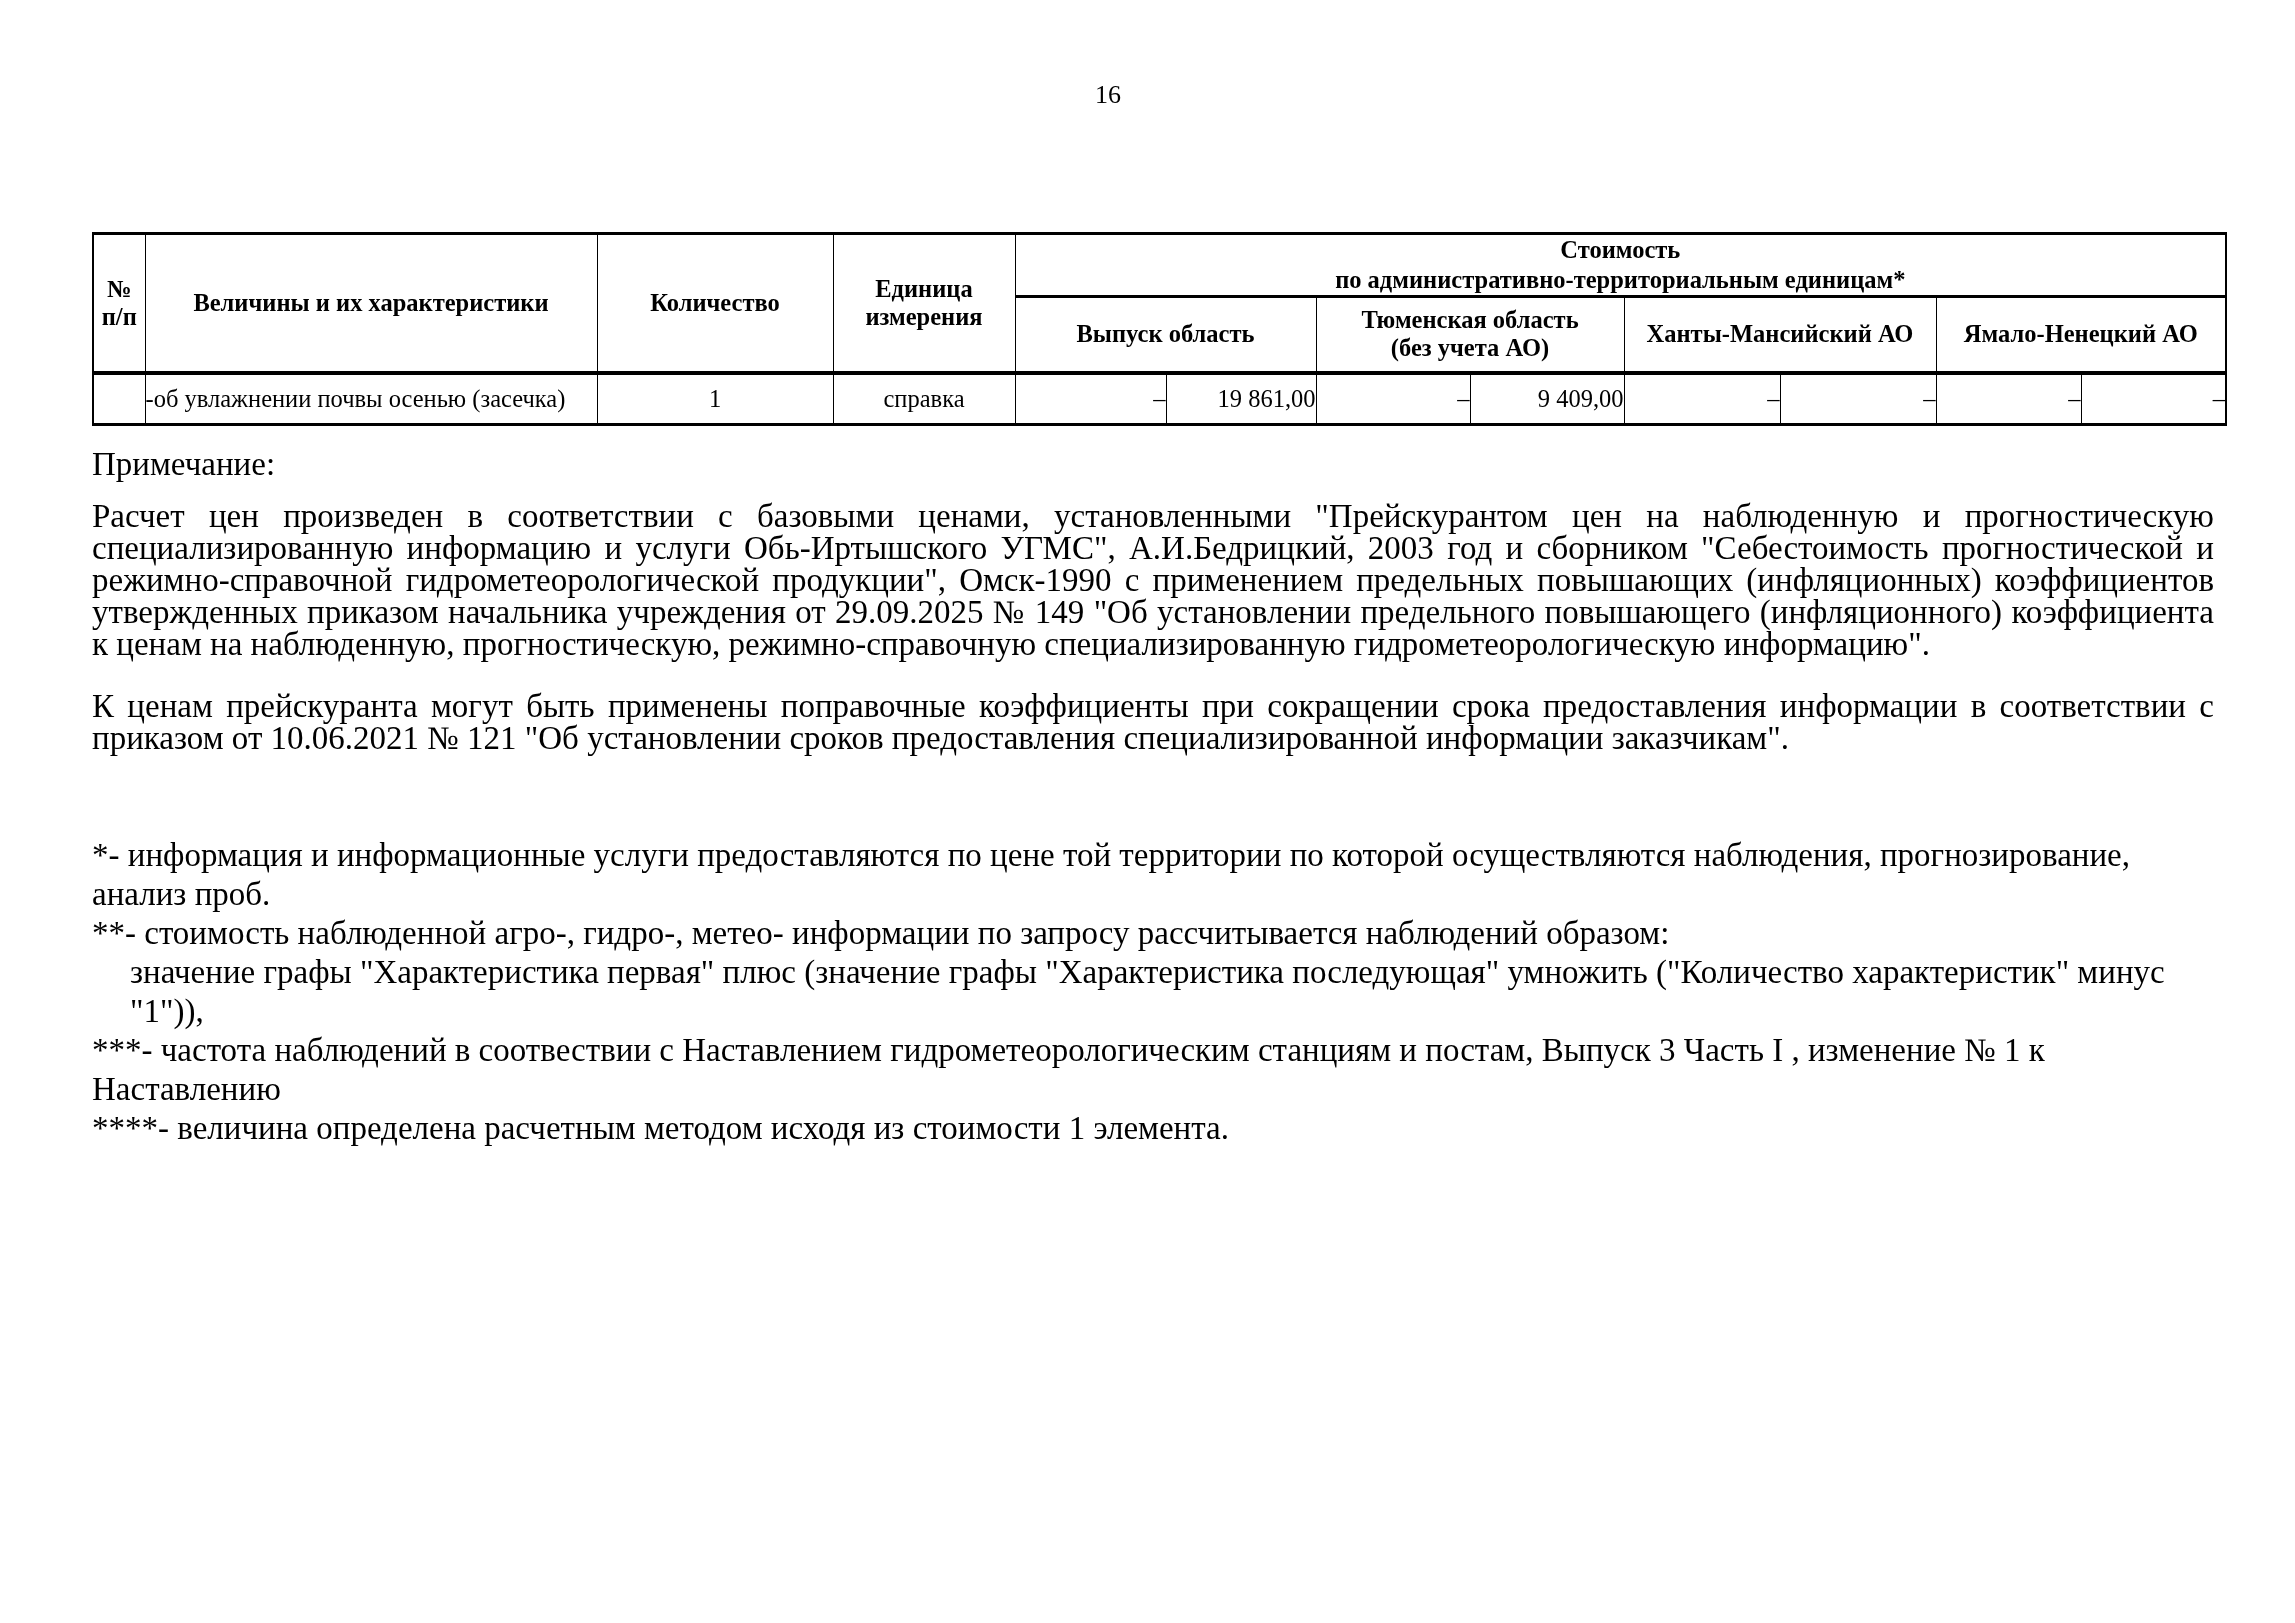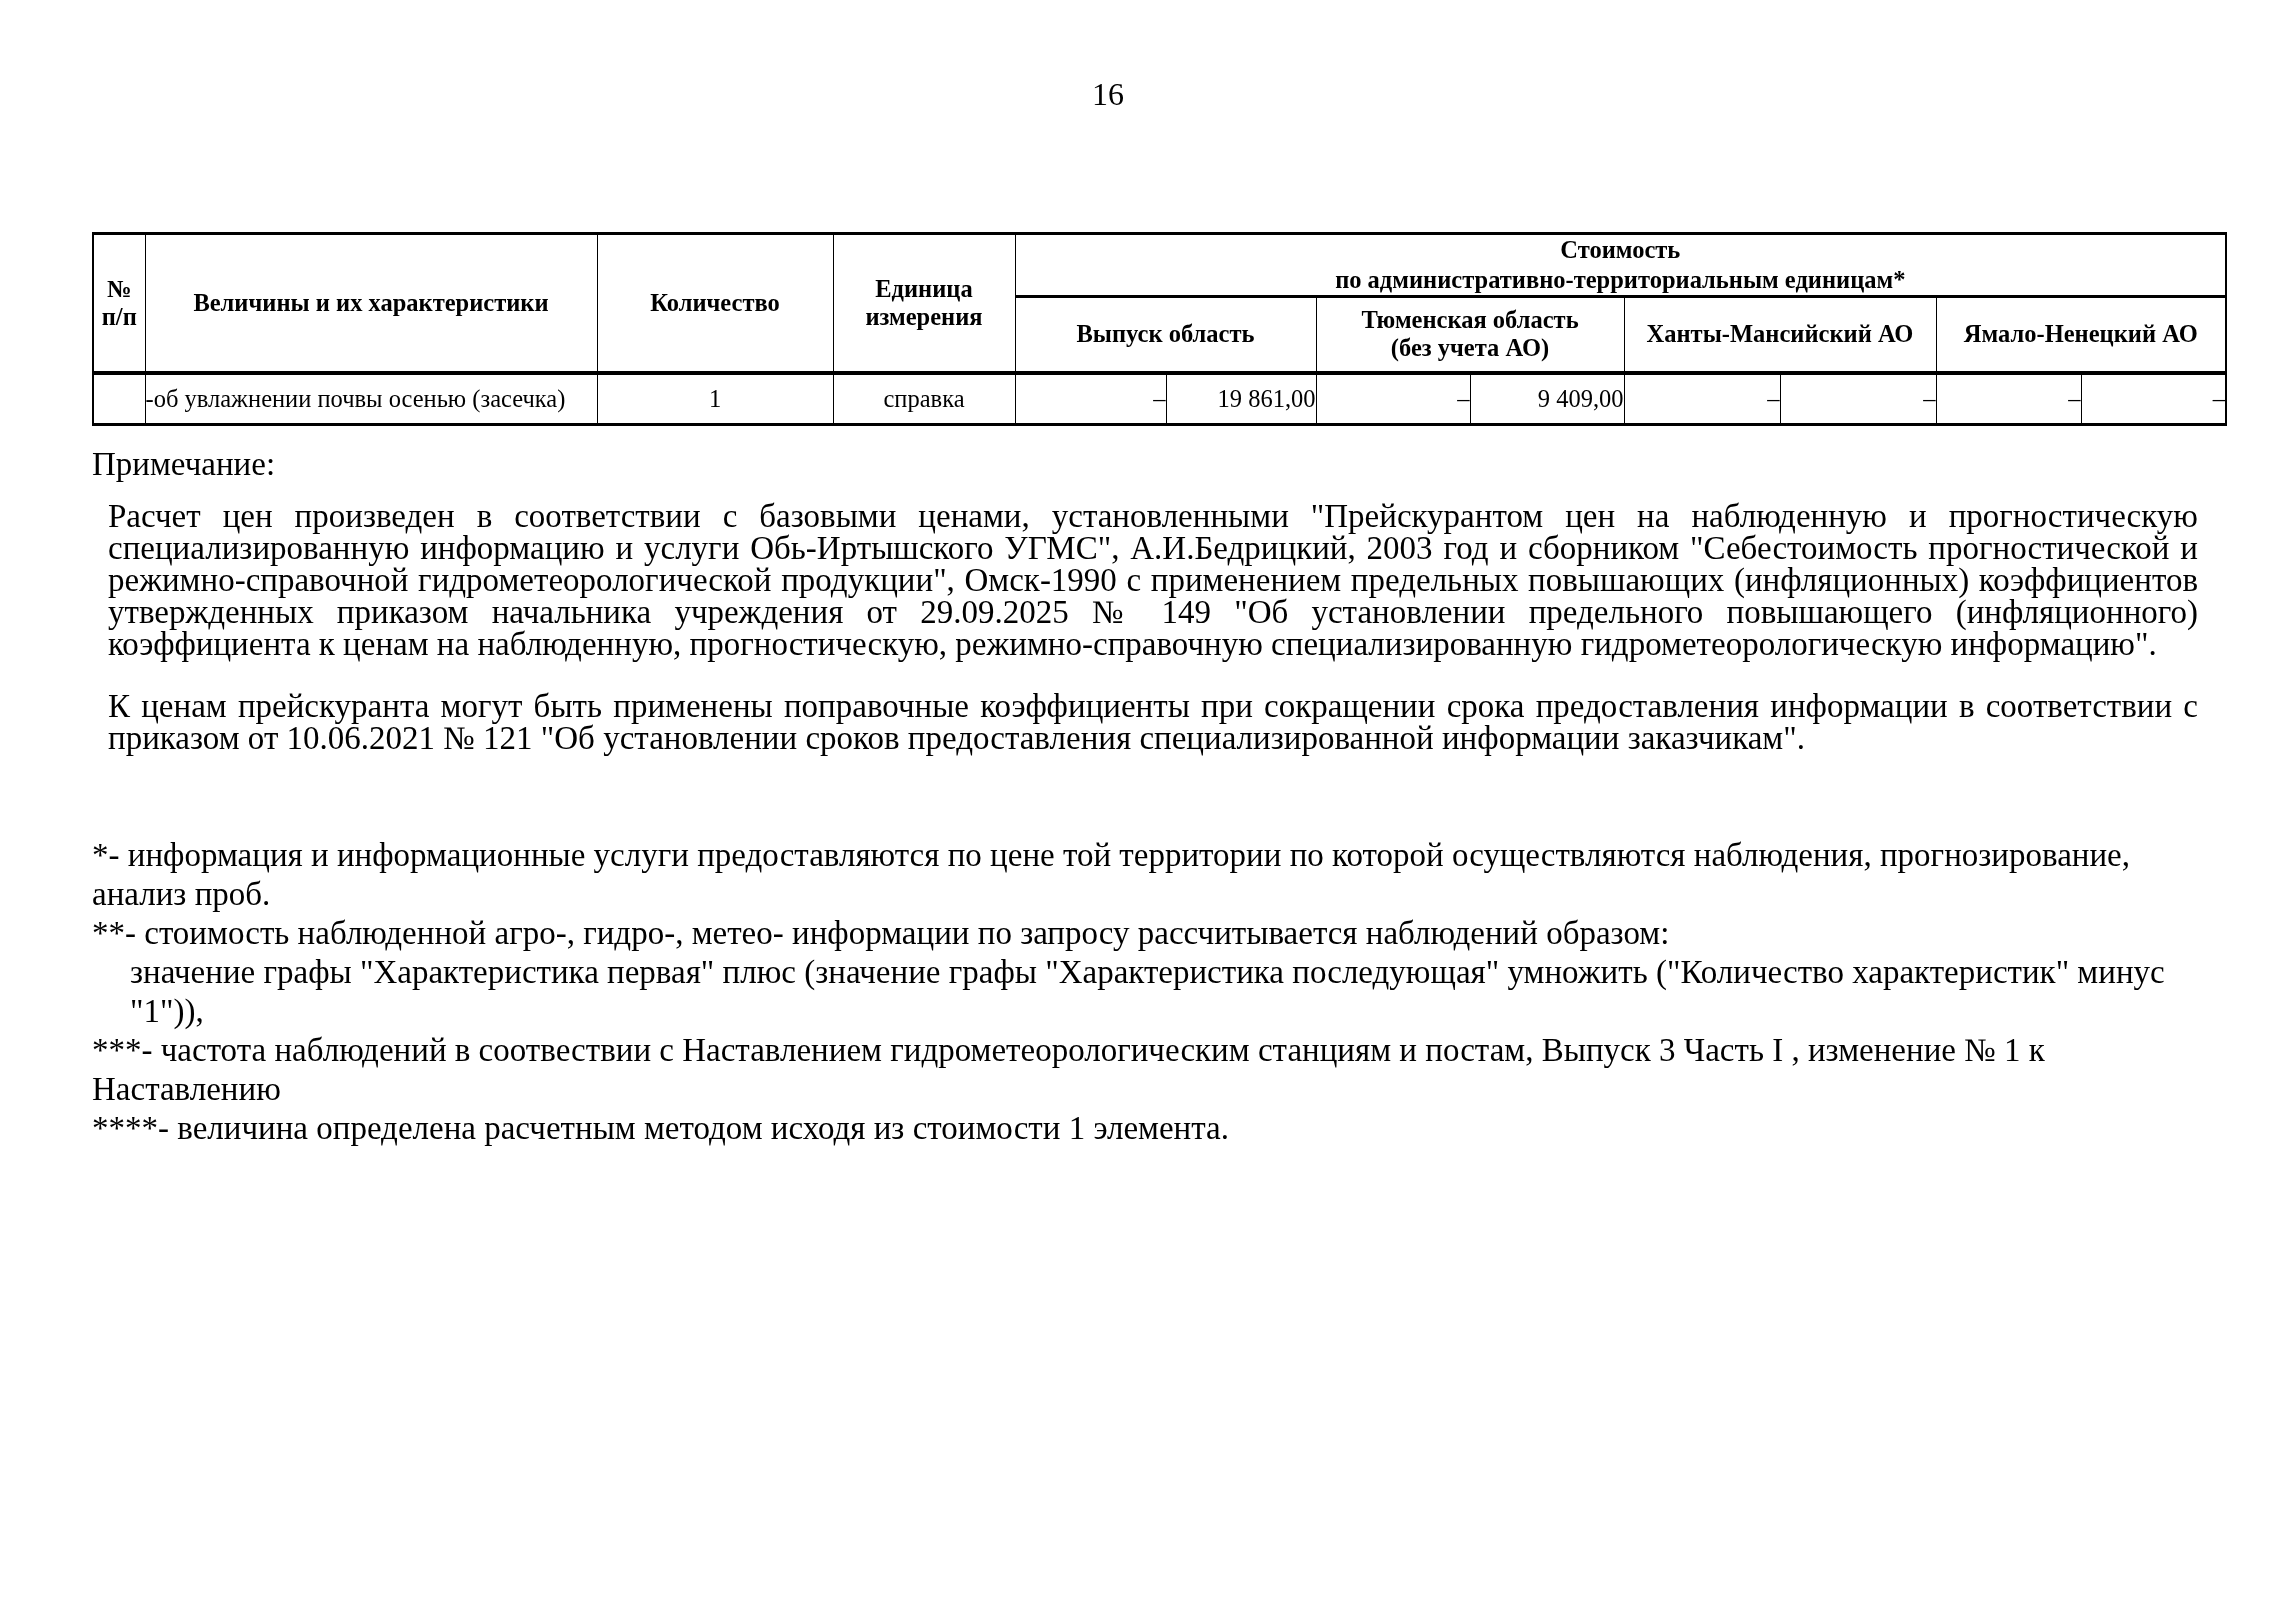--- a/index.html
+++ b/index.html
@@ -15,21 +15,21 @@
     color: #000000;
     font-family: "Liberation Serif", "DejaVu Serif", serif;
     overflow: hidden;
   }
   .page-number {
     position: absolute;
     top: 78px;
     left: 0;
     width: 2216px;
     text-align: center;
-    font-size: 32px;
+    font-size: 26px;
     line-height: 33px;
   }
 
   
   .price-table-wrap {
     position: absolute;
     top: 232px;
     left: 92px;
   }
   table.price-table {
@@ -93,21 +93,21 @@
     position: absolute;
     top: 448px;
     left: 92px;
     width: 2122px;
     font-size: 33px;
   }
   .notes .note-title {
     line-height: 32px;
   }
   .notes p {
-    margin: 16px;
+    margin: 0;
     line-height: 32px;
     text-align: justify;
   }
   .notes p.p1 { margin-top: 19.6px; }
   .notes p.p2 { margin-top: 30px; }
   .notes p.p3 { margin-top: 28px; }
   .footnotes { margin-top: 82px; }
   .footnote {
     line-height: 39px;
     text-align: left;

